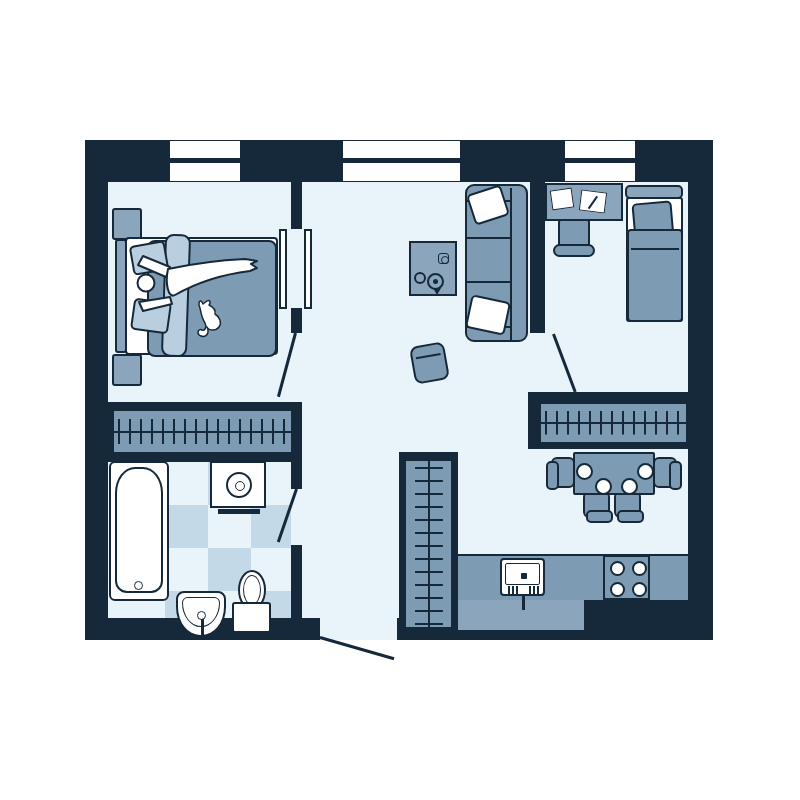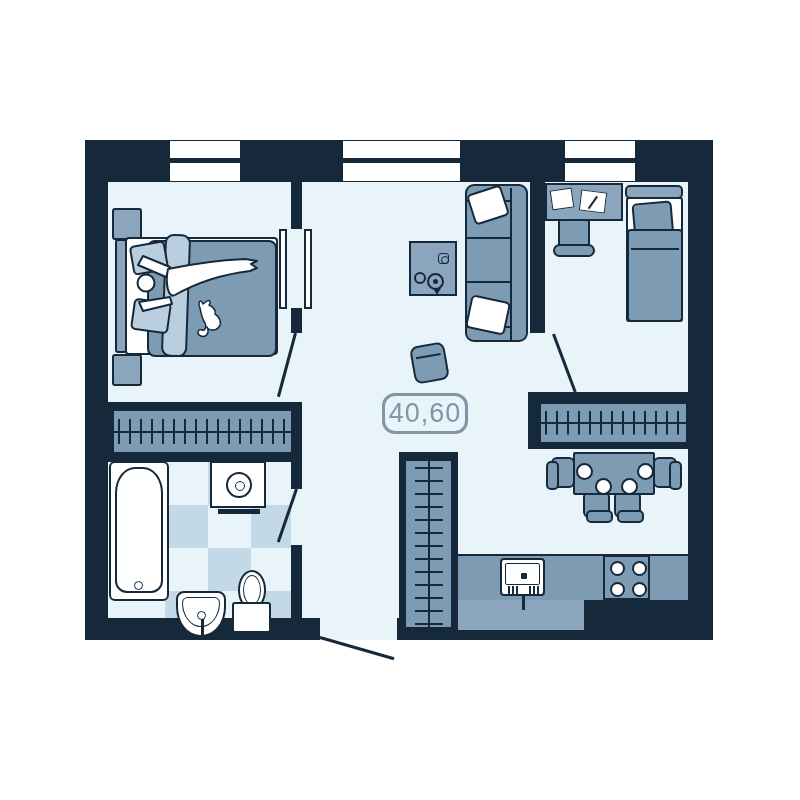--- a/index.html
+++ b/index.html
@@ -191,18 +191,15 @@
     <div class="circ" style="left:576px;top:463px;width:17px;height:17px;"></div>
     <div class="circ" style="left:637px;top:463px;width:17px;height:17px;"></div>
     <div class="circ" style="left:595px;top:478px;width:17px;height:17px;"></div>
     <div class="circ" style="left:621px;top:478px;width:17px;height:17px;"></div>
 
     <div class="swing" style="left:294px;top:333px;height:66px;transform:rotate(15deg);"></div>
     <div class="swing" style="left:295px;top:489px;height:56px;transform:rotate(19deg);"></div>
     <div class="swing" style="left:552px;top:334px;height:62px;transform:rotate(-20.5deg);"></div>
     <div class="swing h" style="left:320px;top:636px;width:77px;transform:rotate(16deg);"></div>
 
-    <div class="area-label" style="left:382px;top:393px;width:86px;height:41px;">
-      <span>40,60</span>
-    </div>
 
   </div>
 </div>
 
 </body></html>

